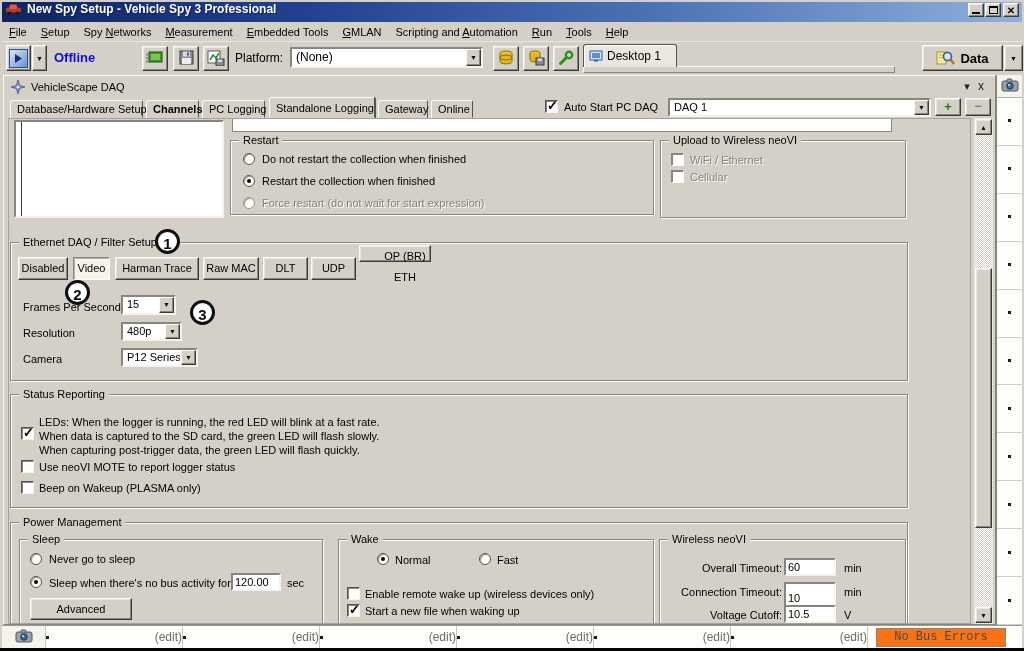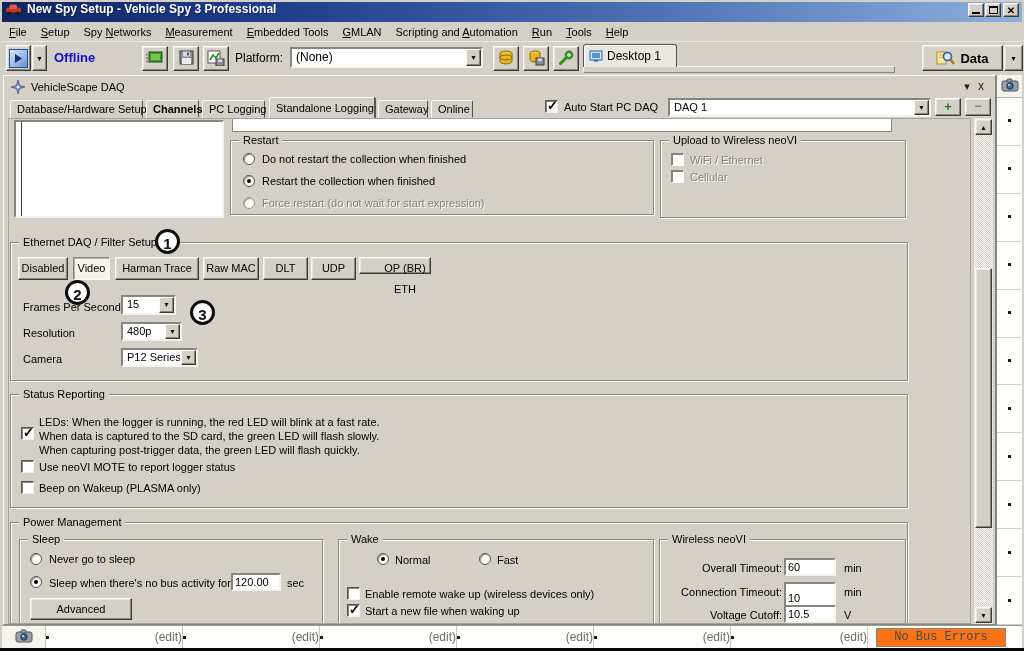--- a/index.html
+++ b/index.html
@@ -281,21 +281,21 @@
     </div>
 
     <div class="grp" style="left:1px;top:123px;width:898px;height:139px;">
       <span class="legend">Ethernet DAQ / Filter Setup</span>
       <div class="raised abs" style="left:7px;top:14px;width:50px;height:23px;text-align:center;line-height:21px;">Disabled</div>
       <div class="raised abs pressed" style="left:62px;top:14px;width:37px;height:23px;text-align:center;line-height:21px;">Video</div>
       <div class="raised abs" style="left:104px;top:14px;width:84px;height:23px;text-align:center;line-height:21px;">Harman Trace</div>
       <div class="raised abs" style="left:192px;top:14px;width:56px;height:23px;text-align:center;line-height:21px;">Raw MAC</div>
       <div class="raised abs" style="left:252px;top:14px;width:45px;height:23px;text-align:center;line-height:21px;">DLT</div>
       <div class="raised abs" style="left:300px;top:14px;width:45px;height:23px;text-align:center;line-height:21px;">UDP</div>
-      <div class="raised abs" style="left:348px;top:14px;width:72px;height:17px;text-align:center;line-height:21px;padding-left:20px;">OP (BR) ETH</div>
+      <div class="raised abs" style="left:348px;top:2px;width:72px;height:17px;text-align:center;line-height:21px;padding-left:20px;">OP (BR) ETH</div>
 
       <span class="lbl" style="left:12px;top:58px;">Frames Per Second</span>
       <div class="combo" style="left:110px;top:52px;width:55px;height:20px;">
         <span class="cval">15</span>
         <span class="cbtn"><span>▼</span></span>
       </div>
       <span class="lbl" style="left:12px;top:84px;">Resolution</span>
       <div class="combo" style="left:110px;top:79px;width:61px;height:19px;">
         <span class="cval">480p</span>
         <span class="cbtn"><span>▼</span></span>

